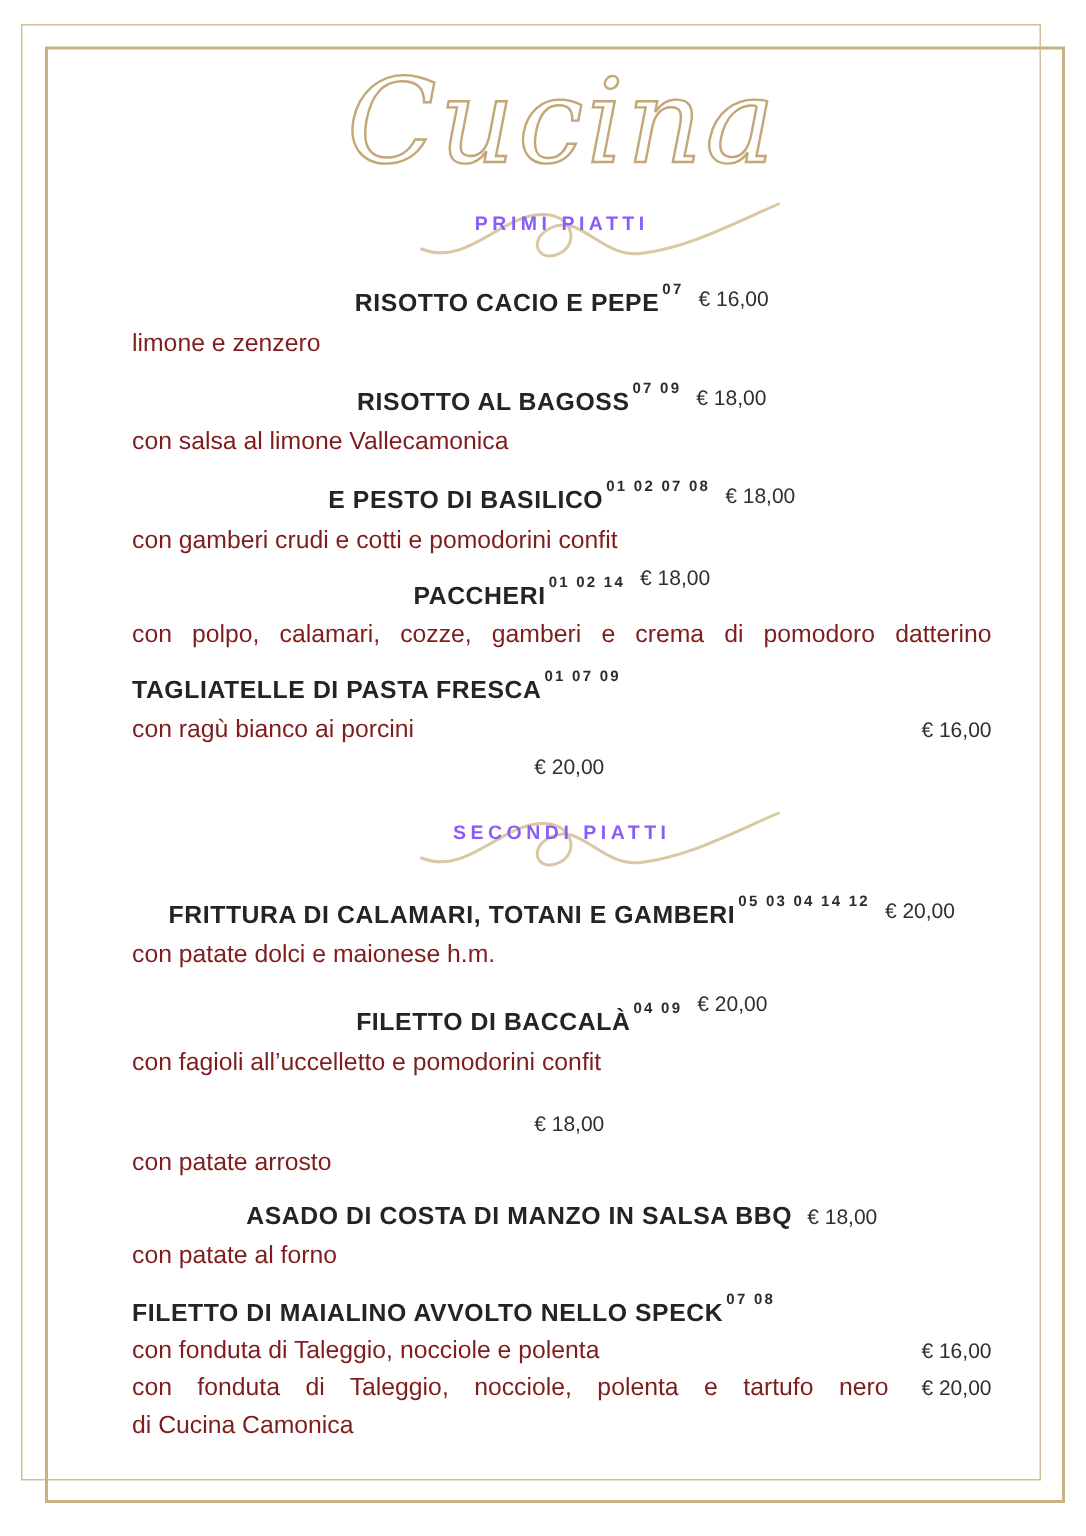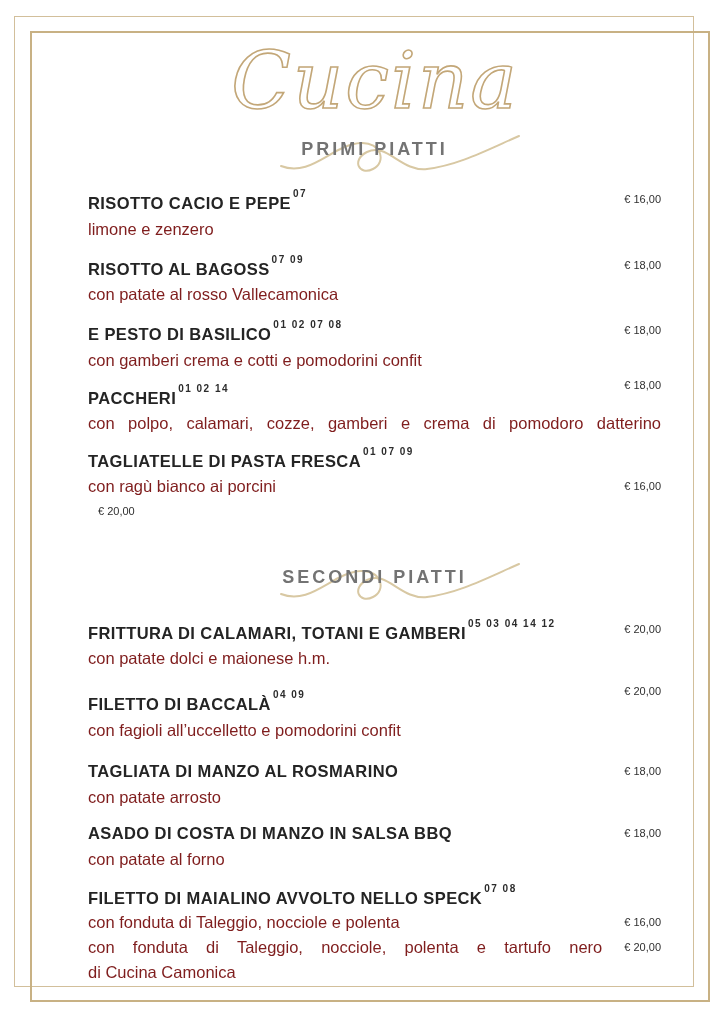--- a/index.html
+++ b/index.html
@@ -12,50 +12,50 @@
   .frame-a{left:14px;top:16px;right:30px;bottom:37px;border:1.5px solid #d2bf9b;}
   .frame-b{left:30px;top:31px;right:14px;bottom:22px;border:2px solid #c8b184;}
 
   .content{position:absolute;left:88px;top:0;width:573px;padding-top:42px;}
 
   .script-title{height:92px;display:flex;justify-content:center;align-items:flex-start;}
   .script-title svg{display:block;}
 
   .section-header{position:relative;text-align:center;height:30px;}
   .section-header h2{
-    margin:0;font-size:18px;font-weight:700;letter-spacing:3px;color:#737373;
+    margin:0;font-size:13px;font-weight:700;letter-spacing:3px;color:#8b5cf6;
     line-height:30px;position:relative;z-index:1;
   }
   .section-header .flourish{
     position:absolute;left:50%;top:-6px;transform:translateX(-40%);z-index:0;
   }
-  .sec2{margin-top:38px;}
+  .sec2{margin-top:16px;}
 
   .items{margin-top:22px;}
   .items2{margin-top:24px;}
 
   .item{margin-bottom:0;}
   .mb8{margin-bottom:8px;} .mb9{margin-bottom:9px;} .mb10{margin-bottom:10px;}
   .mb15{margin-bottom:15px;} .mb16{margin-bottom:16px;}
 
-  .row{display:flex;justify-content:space-between;align-items:flex-start;}
+  .row{display:flex;justify-content:center;align-items:flex-start;}
   .name{
     margin:0;font-size:16.5px;font-weight:700;letter-spacing:.4px;color:#242424;
     line-height:26px;
   }
   .nline{display:block;}
   sup.codes{
     font-size:10px;font-weight:700;letter-spacing:1.5px;position:relative;top:-5px;
     margin-left:2px;color:#2c2c2c;
   }
   .desc{
     margin:0;font-size:16.5px;font-weight:400;color:#7f1d1d;line-height:26px;
   }
   .price{
-    font-size:11px;color:#2f2f2f;line-height:26px;white-space:nowrap;padding-left:10px;
+    font-size:14px;color:#2f2f2f;line-height:26px;white-space:nowrap;padding-left:10px;
   }
   .price.raised{position:relative;top:-9px;}
   .fill{text-align:justify;text-align-last:justify;}
   .vrow .desc{line-height:25px;flex:1;padding-right:12px;}
   .vrow .price{line-height:25px;}
   .cont{line-height:25px;}
 </style>
 </head>
 <body>
 
@@ -86,31 +86,31 @@
           <span class="price">€ 16,00</span>
         </div>
         <p class="desc">limone e zenzero</p>
       </div>
 
       <div class="item mb10">
         <div class="row">
           <h3 class="name"><span>RISOTTO AL BAGOSS</span><sup class="codes">07 09</sup></h3>
           <span class="price">€ 18,00</span>
         </div>
-        <p class="desc">con patate al rosso Vallecamonica</p>
+        <p class="desc">con salsa al limone Vallecamonica</p>
       </div>
 
       <div class="item mb8">
         <div class="row">
           <h3 class="name">
             <span class="nline"><span>E PESTO DI BASILICO</span><sup class="codes">01 02 07 08</sup></span>
           </h3>
           <span class="price">€ 18,00</span>
         </div>
-        <p class="desc">con gamberi crema e cotti e pomodorini confit</p>
+        <p class="desc">con gamberi crudi e cotti e pomodorini confit</p>
       </div>
 
       <div class="item mb8">
         <div class="row">
           <h3 class="name"><span>PACCHERI</span><sup class="codes">01 02 14</sup></h3>
           <span class="price raised">€ 18,00</span>
         </div>
         <p class="desc fill">con polpo, calamari, cozze, gamberi e crema di pomodoro datterino</p>
       </div>
 
@@ -147,21 +147,20 @@
       <div class="item mb15">
         <div class="row">
           <h3 class="name"><span>FILETTO DI BACCALÀ</span><sup class="codes">04 09</sup></h3>
           <span class="price raised">€ 20,00</span>
         </div>
         <p class="desc">con fagioli all’uccelletto e pomodorini confit</p>
       </div>
 
       <div class="item mb10">
         <div class="row">
-          <h3 class="name"><span>TAGLIATA DI MANZO AL ROSMARINO</span></h3>
           <span class="price">€ 18,00</span>
         </div>
         <p class="desc">con patate arrosto</p>
       </div>
 
       <div class="item mb9">
         <div class="row">
           <h3 class="name"><span>ASADO DI COSTA DI MANZO IN SALSA BBQ</span></h3>
           <span class="price">€ 18,00</span>
         </div>

